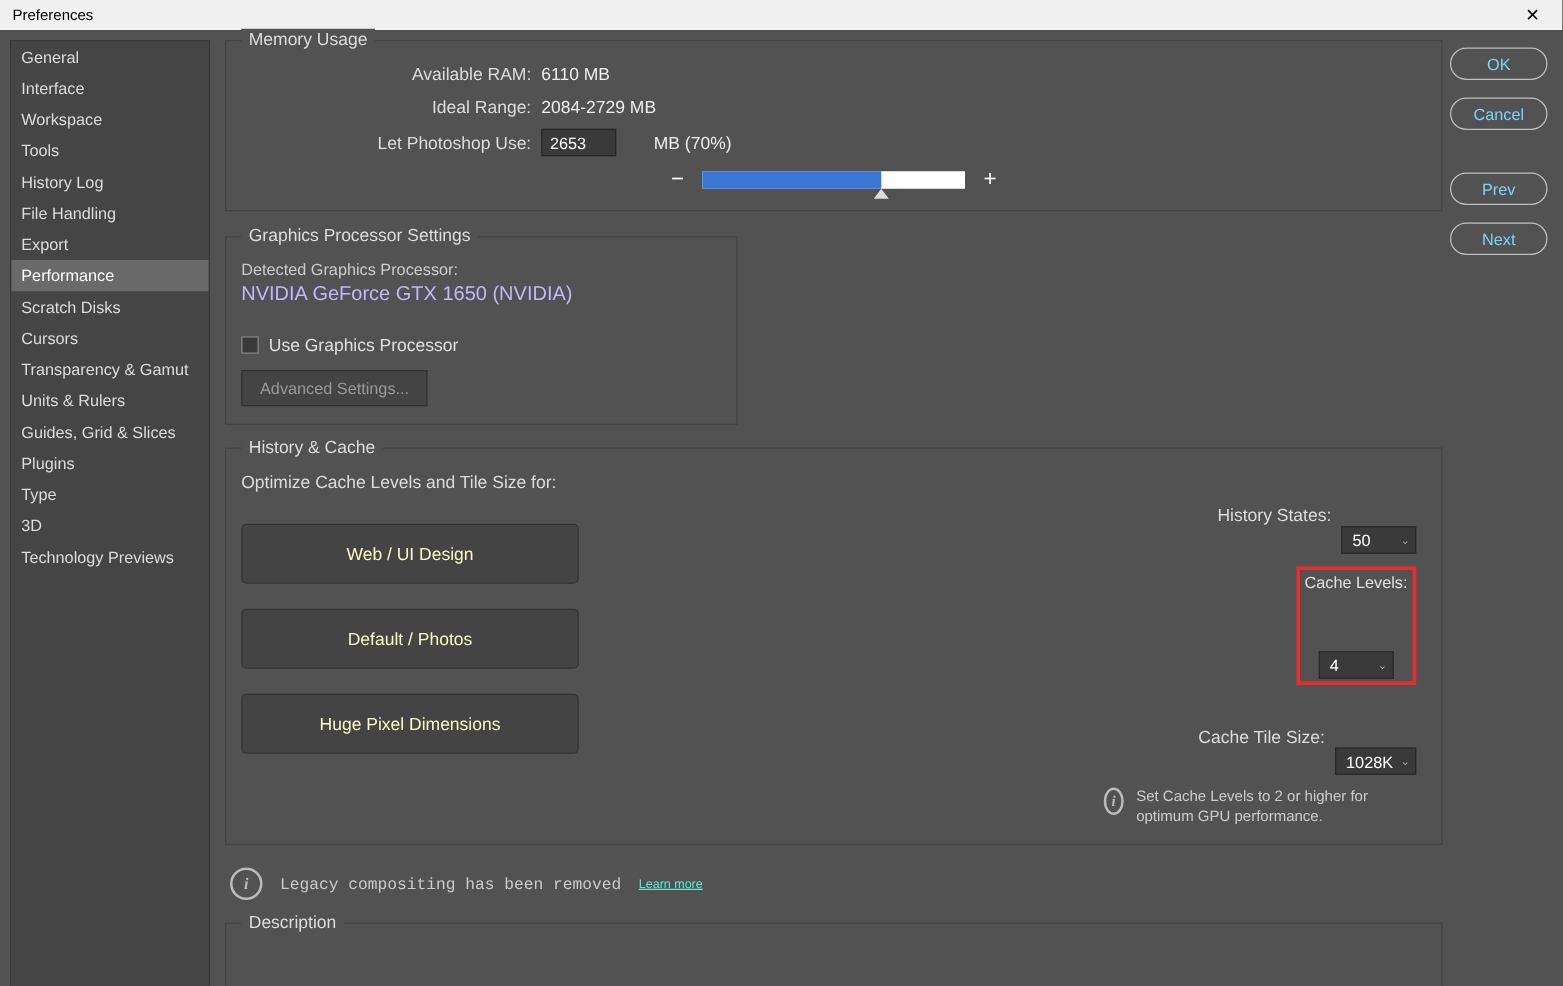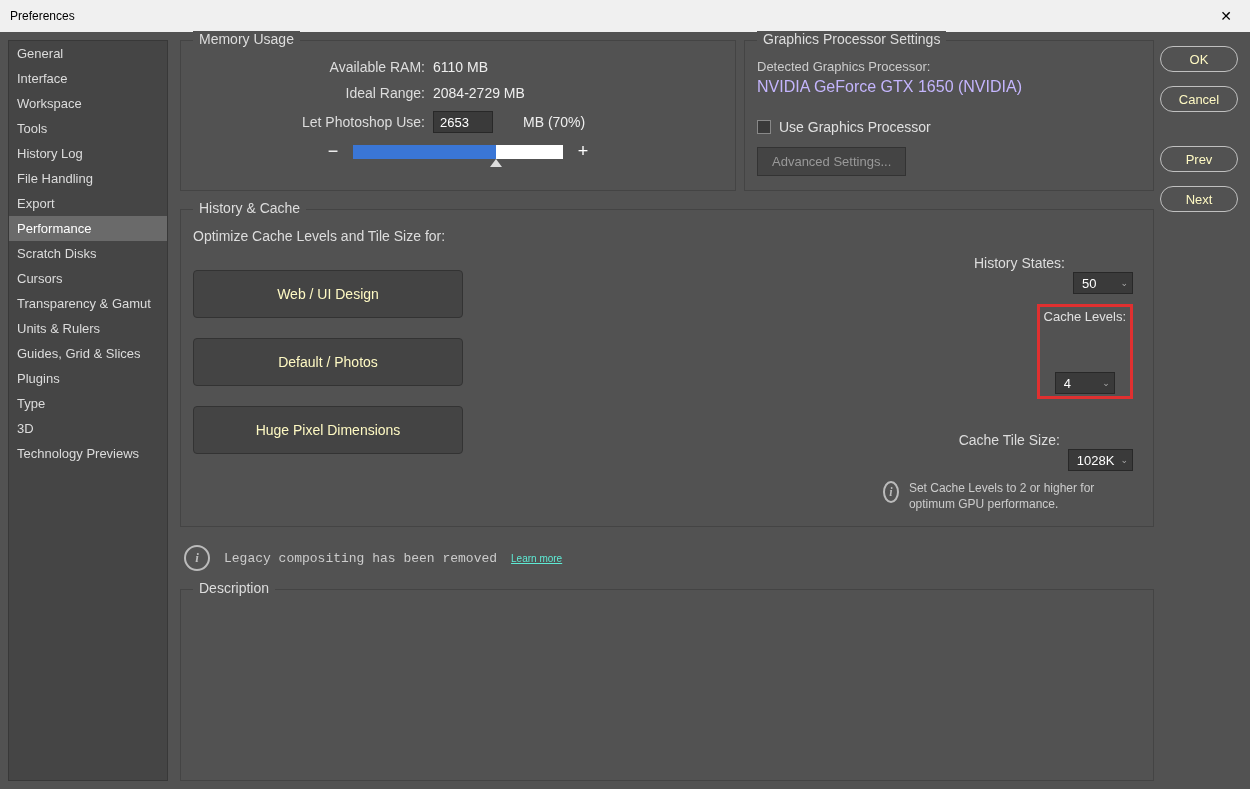--- a/index.html
+++ b/index.html
@@ -7,24 +7,24 @@
   .window { width: 100%; height: 100%; display: flex; flex-direction: column; }
   .titlebar { height: 32px; background: #f0f0f0; display: flex; align-items: center; padding: 0 10px; color: #000; }
   .titlebar-title { font-size: 12px; flex: 1; }
   .close-x { font-size: 14px; padding: 4px 8px; cursor: default; }
   .body { flex: 1; display: flex; background: #525252; padding: 0; }
   .sidebar { width: 160px; background: #454545; border: 1px solid #383838; margin: 8px 0 8px 8px; overflow-y: auto; }
   .side-item { padding: 5px 8px; font-size: 13px; color: #dcdcdc; cursor: default; }
   .side-item.selected { background: #6a6a6a; color: #fff; }
   .main { flex: 1; padding: 8px 6px 8px 12px; display: flex; flex-direction: column; gap: 18px; }
   .rightpanel { width: 90px; padding: 14px 12px 0 0; display: flex; flex-direction: column; gap: 14px; align-items: stretch; }
-  .btn-pill { border: 1px solid #c0c0c0; border-radius: 14px; height: 26px; display: flex; align-items: center; justify-content: center; color: #fef9c3; font-size: 13px; background: transparent; }
+  .btn-pill { border: 1px solid #c0c0c0; border-radius: 14px; height: 26px; display: flex; align-items: center; justify-content: center; color: #7dd3fc; font-size: 13px; background: transparent; }
   .group { border: 1px solid #444; position: relative; padding: 18px 12px 14px 12px; }
   .group-legend { position: absolute; top: -10px; left: 12px; background: #525252; padding: 0 6px; color: #ddd; font-size: 14px; }
-  .toprow { display: flex; gap: 8px; }
+  .toprow { display: flex; gap: 20px; flex-direction: column; }
   .mem-group { flex: 1; }
   .gpu-group { width: 410px; }
   .mem-grid { display: grid; grid-template-columns: 240px 90px auto; row-gap: 10px; align-items: center; }
   .lbl-r { text-align: right; color: #ddd; padding-right: 8px; font-size: 14px;}
   .val { color: #eee; font-size: 14px;}
   .numbox { background: #3a3a3a; border: 1px solid #282828; color: #fff; width: 60px; height: 22px; padding: 0 6px; font-size: 13px; }
   .slider-row { display: flex; align-items: center; gap: 12px; margin-top: 8px; justify-content: center; }
   .minus,.plus { font-size: 18px; color: #fff; width: 16px; text-align: center; }
   .slider { position: relative; width: 210px; height: 14px; background: #fff; }
   .slider-fill { position: absolute; left:0; top:0; bottom:0; width: 68%; background: #3a76d6; }

